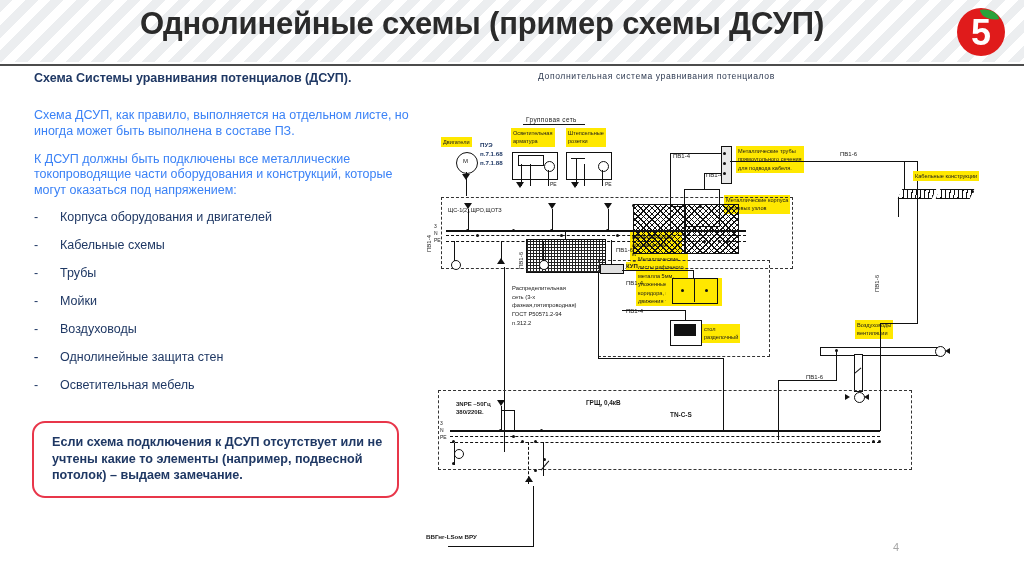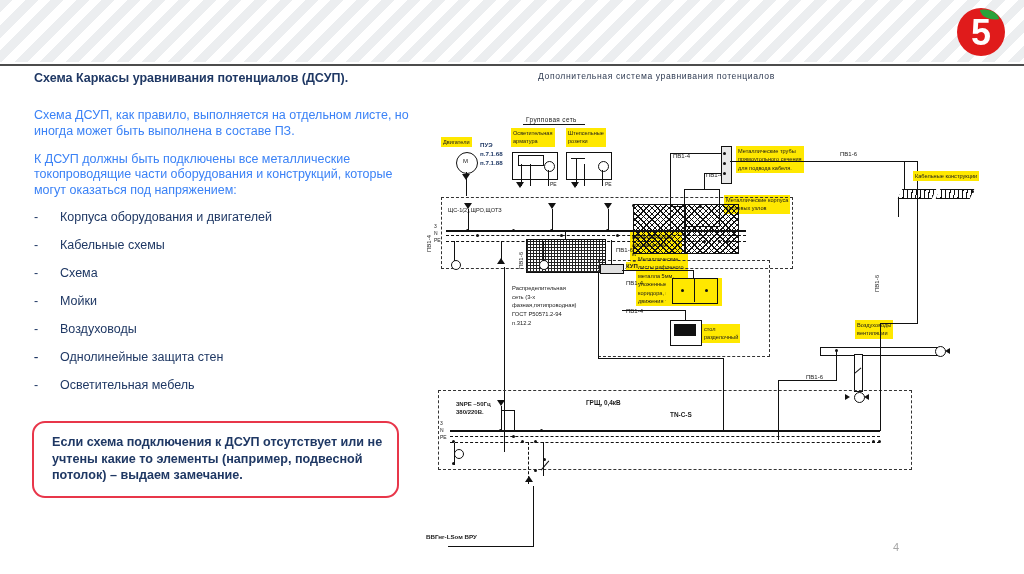--- a/index.html
+++ b/index.html
@@ -173,35 +173,36 @@
     position:absolute;
     background-image:repeating-linear-gradient(70deg,#111 0 1px,transparent 1px 4px);
     border-bottom:1px solid #111;border-top:1px solid #111;
   }
 </style>
 </head>
 <body>
 
 <div class="header">
   <div class="header-pattern"></div>
+  <div class="header-title">Однолинейные схемы (пример схемы ДСУП)</div>
   <div class="logo">
     <div class="circle"></div>
     <div class="five">5</div>
     <div class="leaf"></div>
   </div>
 </div>
 
 <div class="left-col">
-  <p class="lead">Схема Каркасы уравнивания потенциалов (ДСУП).</p>
+  <p class="lead">Схема Системы уравнивания потенциалов (ДСУП).</p>
   <p class="para">Схема ДСУП, как правило, выполняется на отдельном листе, но иногда может быть выполнена в составе ПЗ.</p>
   <p class="para">К ДСУП должны быть подключены все металлические токопроводящие части оборудования и конструкций, которые могут оказаться под напряжением:</p>
   <ul class="bullets">
     <li><span class="dash">-</span><span>Корпуса оборудования и двигателей</span></li>
     <li><span class="dash">-</span><span>Кабельные схемы</span></li>
-    <li><span class="dash">-</span><span>Схема</span></li>
+    <li><span class="dash">-</span><span>Трубы</span></li>
     <li><span class="dash">-</span><span>Мойки</span></li>
     <li><span class="dash">-</span><span>Воздуховоды</span></li>
     <li><span class="dash">-</span></li>
     <li><span class="dash">-</span><span>Однолинейные защита стен</span></li>
     <li><span class="dash">-</span><span>Осветительная мебель</span></li>
   </ul>
 </div>
 
 <div class="warn-box">
   <p>Если схема подключения к ДСУП отсутствует или не учтены какие то элементы (например, подвесной потолок) – выдаем замечание.</p>

